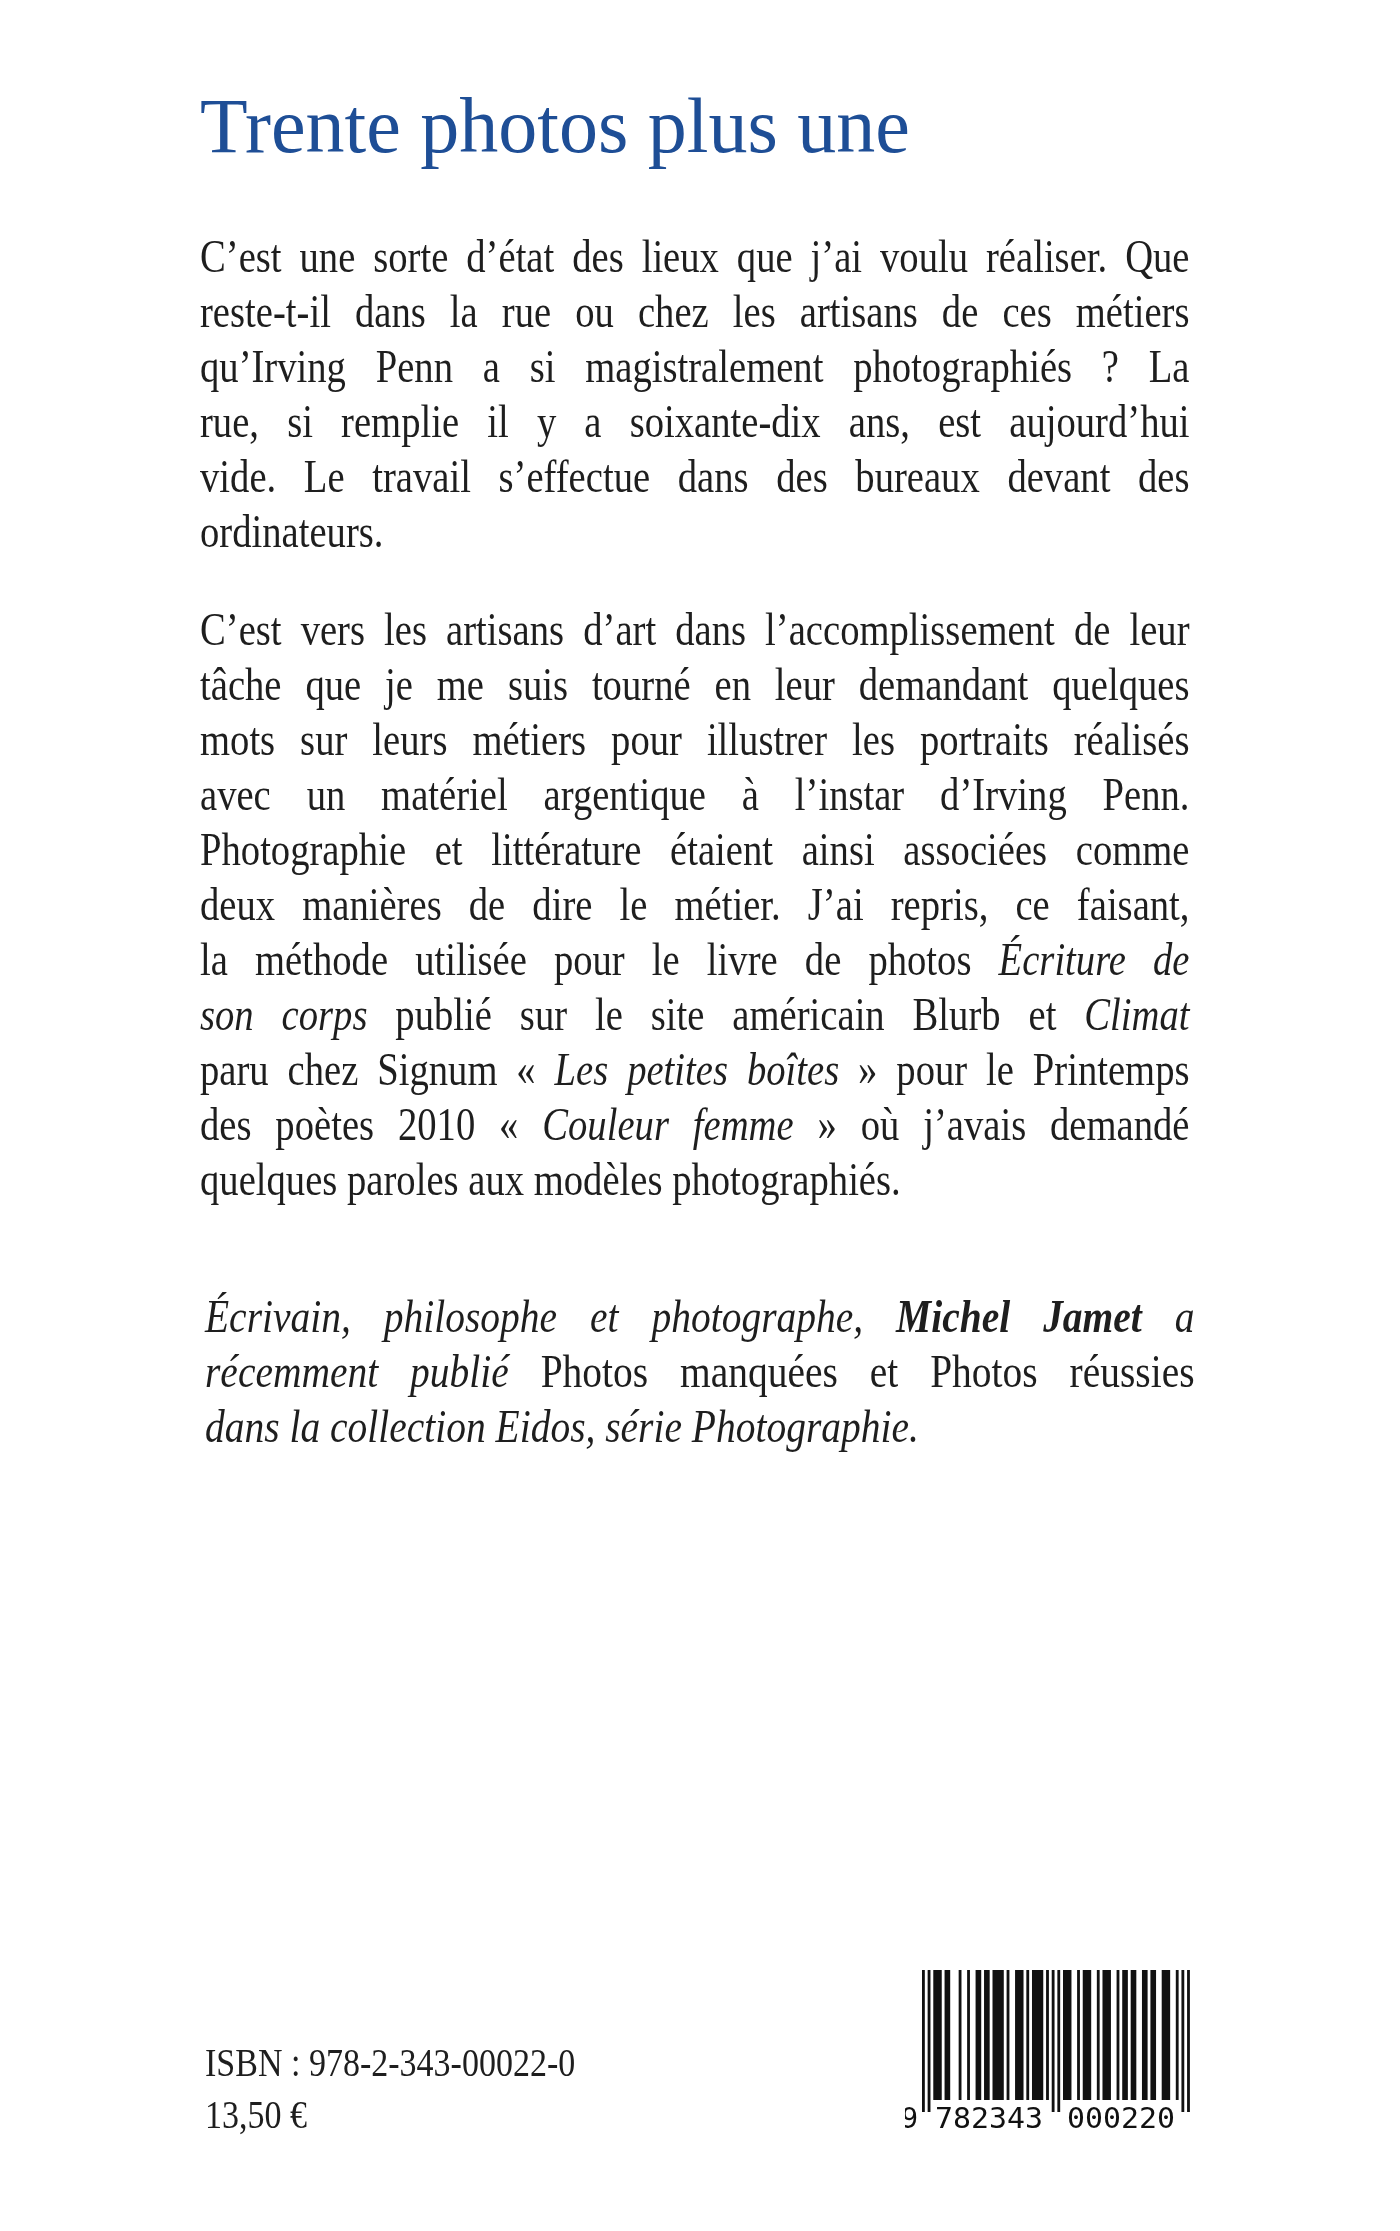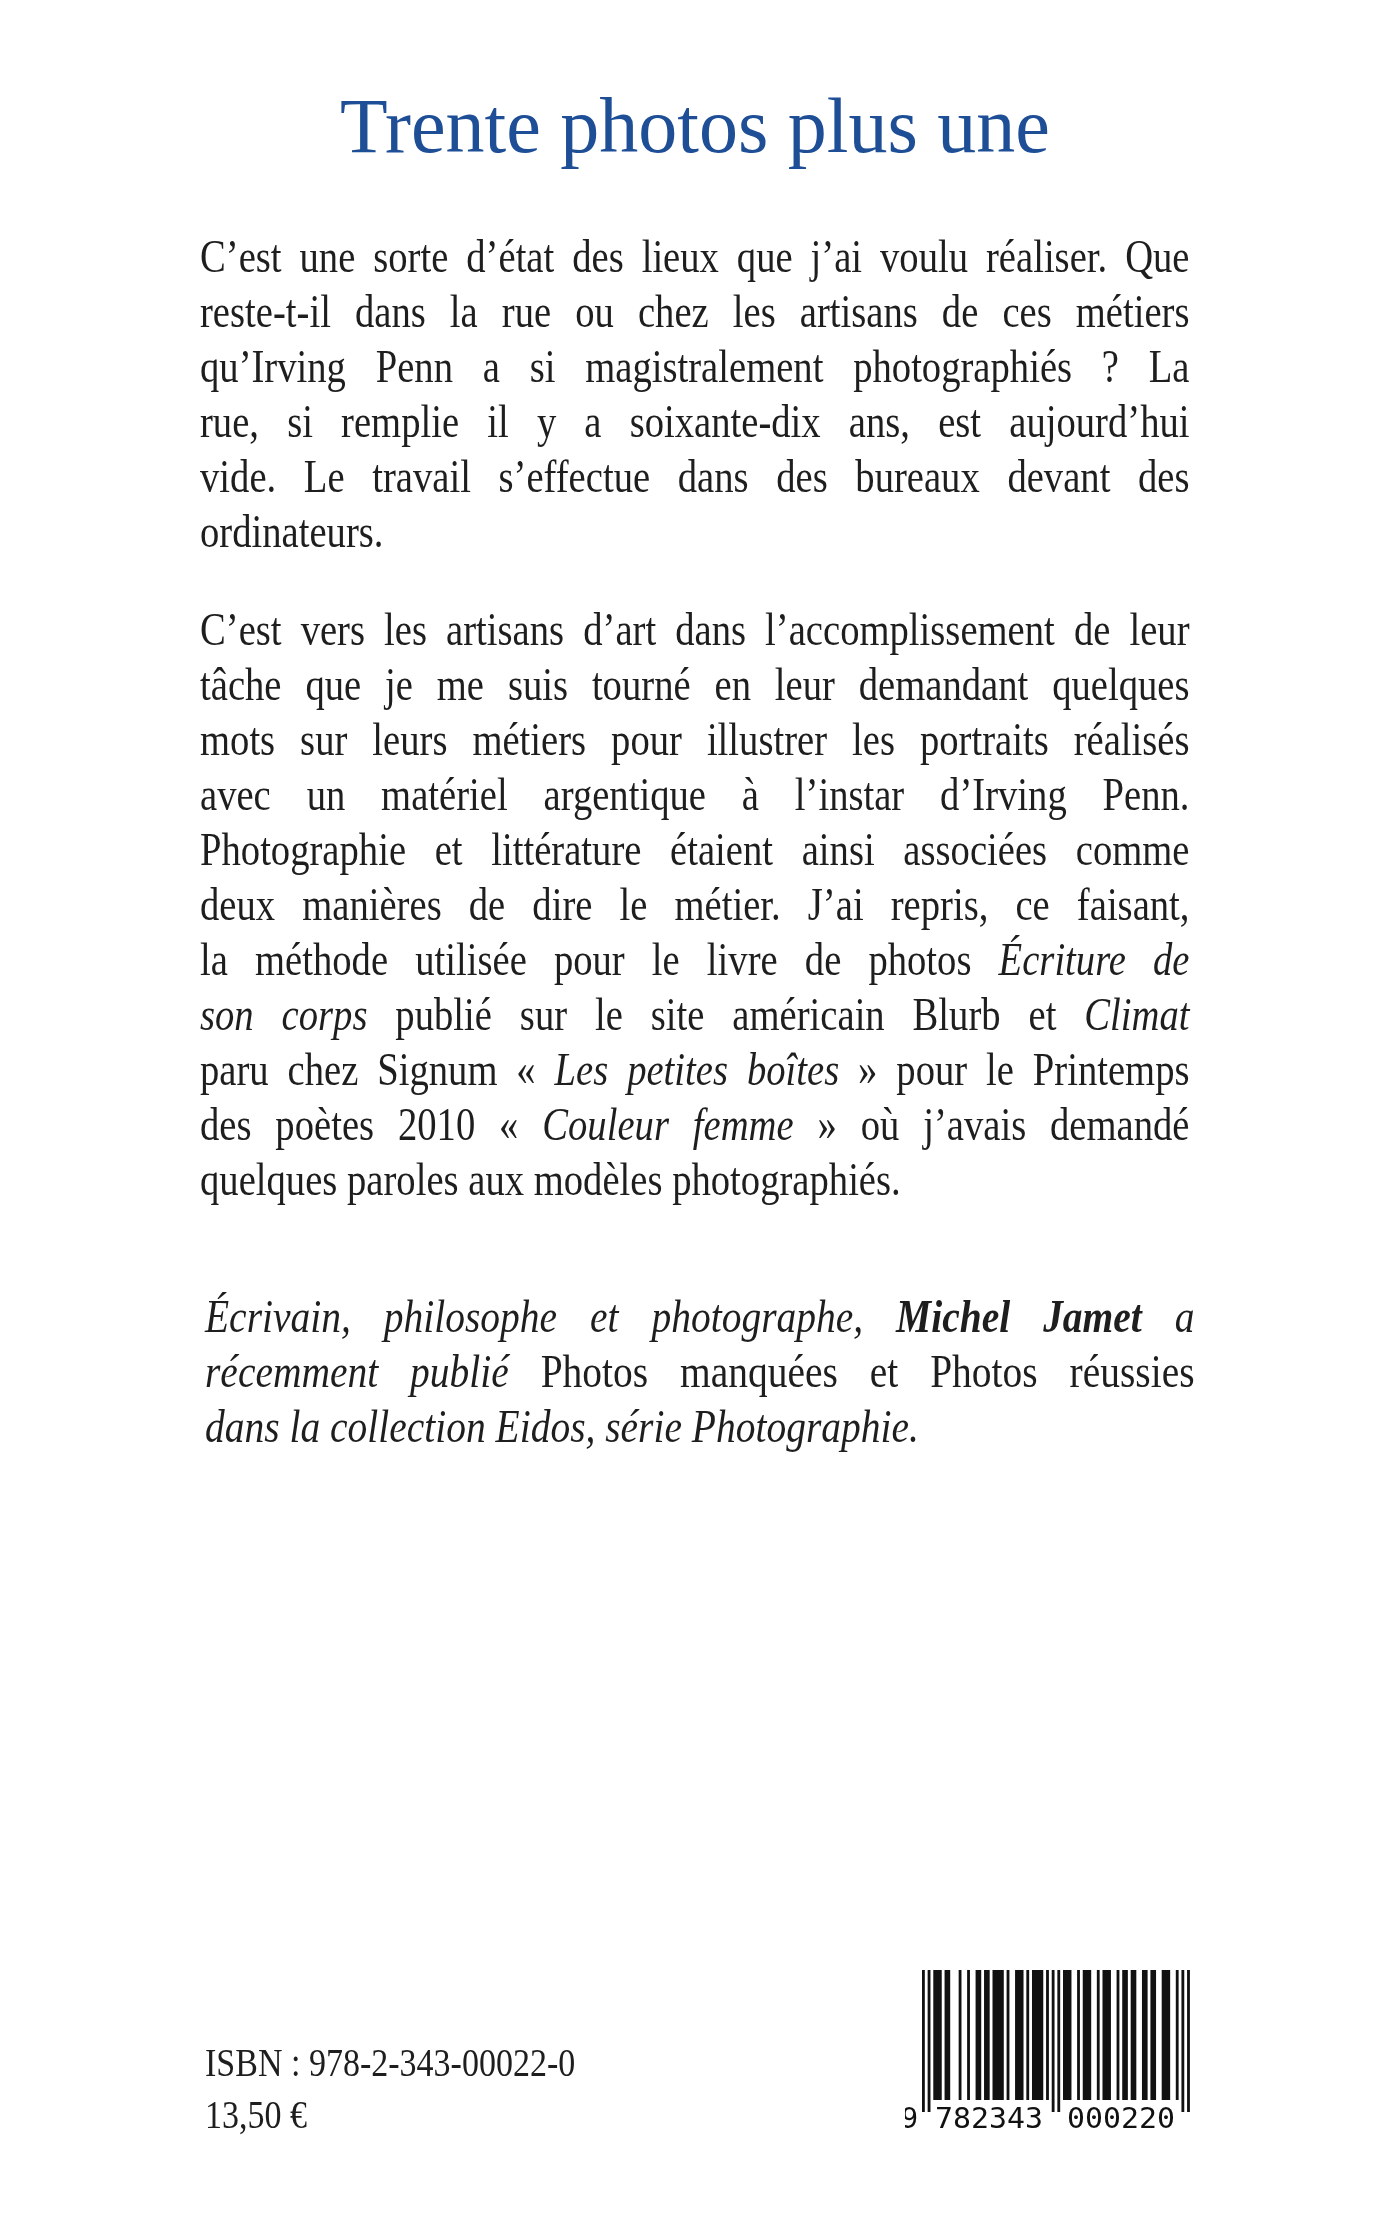--- a/index.html
+++ b/index.html
@@ -9,21 +9,20 @@
     position: relative;
     font-family: "Liberation Serif", "DejaVu Serif", serif;
     color: #1e1e1e;
     overflow: hidden;
   }
   .cover { position: absolute; inset: 0; }
 
   .title {
     position: absolute;
     left: 200px; top: 82px; width: 990px;
-    text-align: center;
     font-size: 78px;
     line-height: 88px;
     letter-spacing: 0px;
   }
 
   .textblock {
     position: absolute;
     left: 200px;
     width: 1178px;
     transform: scaleX(0.84);

